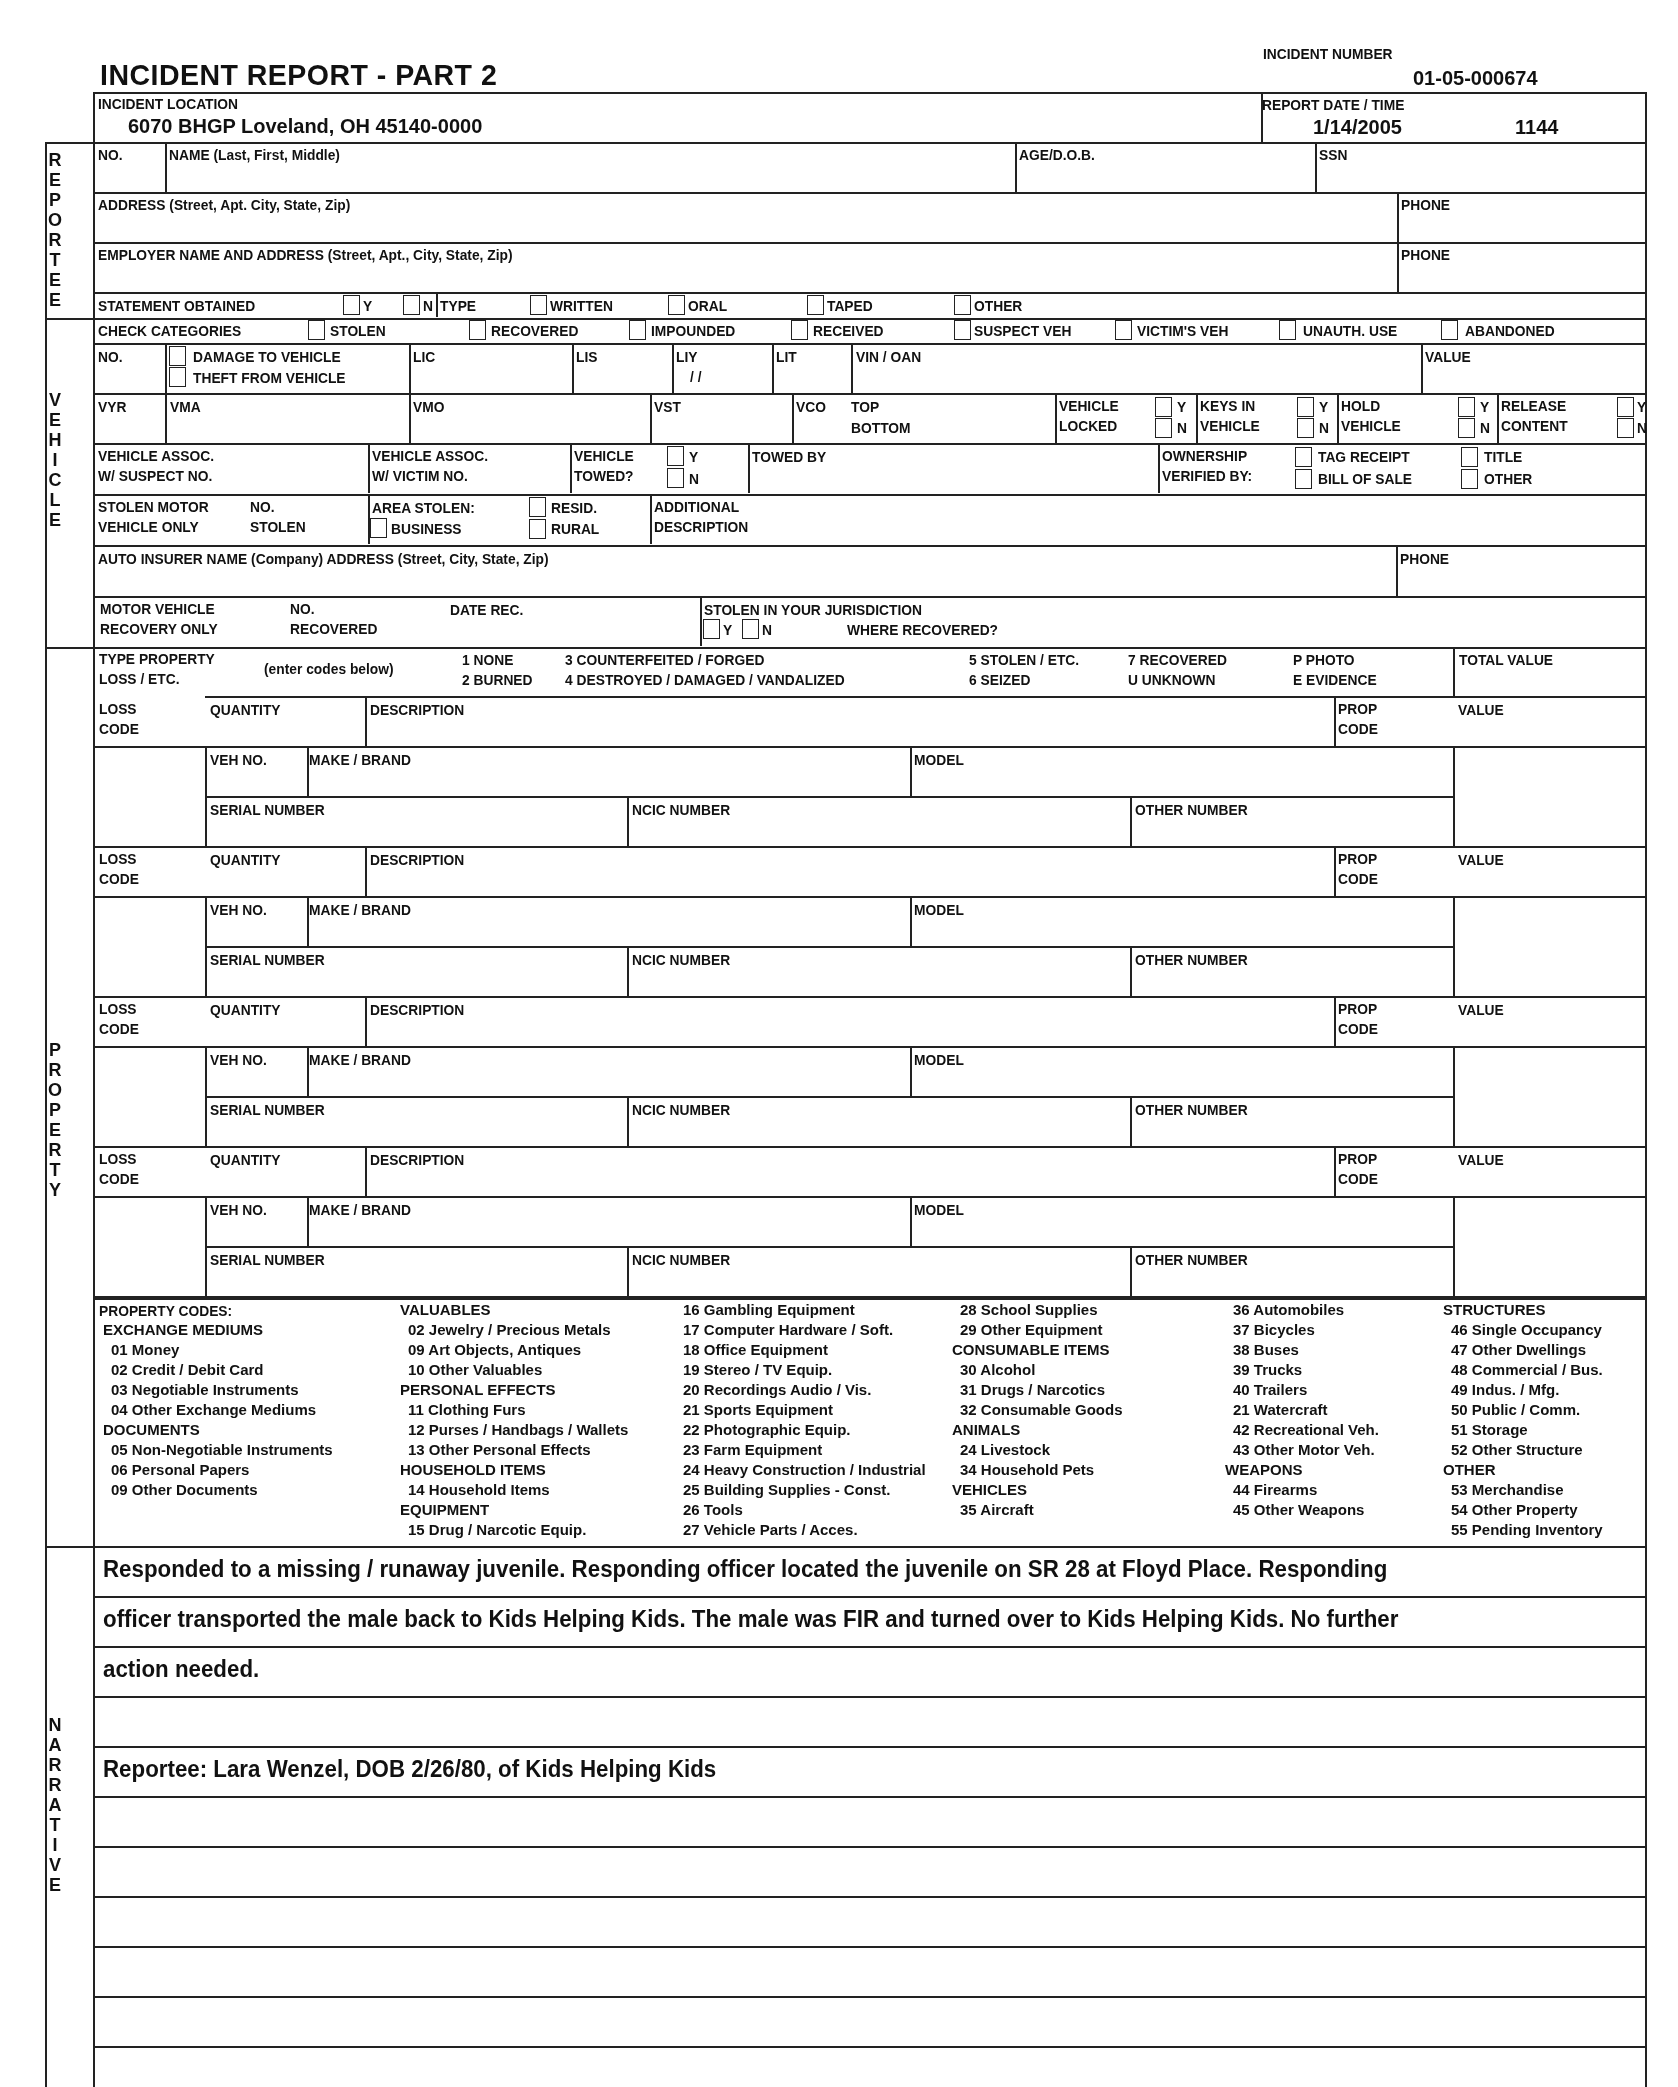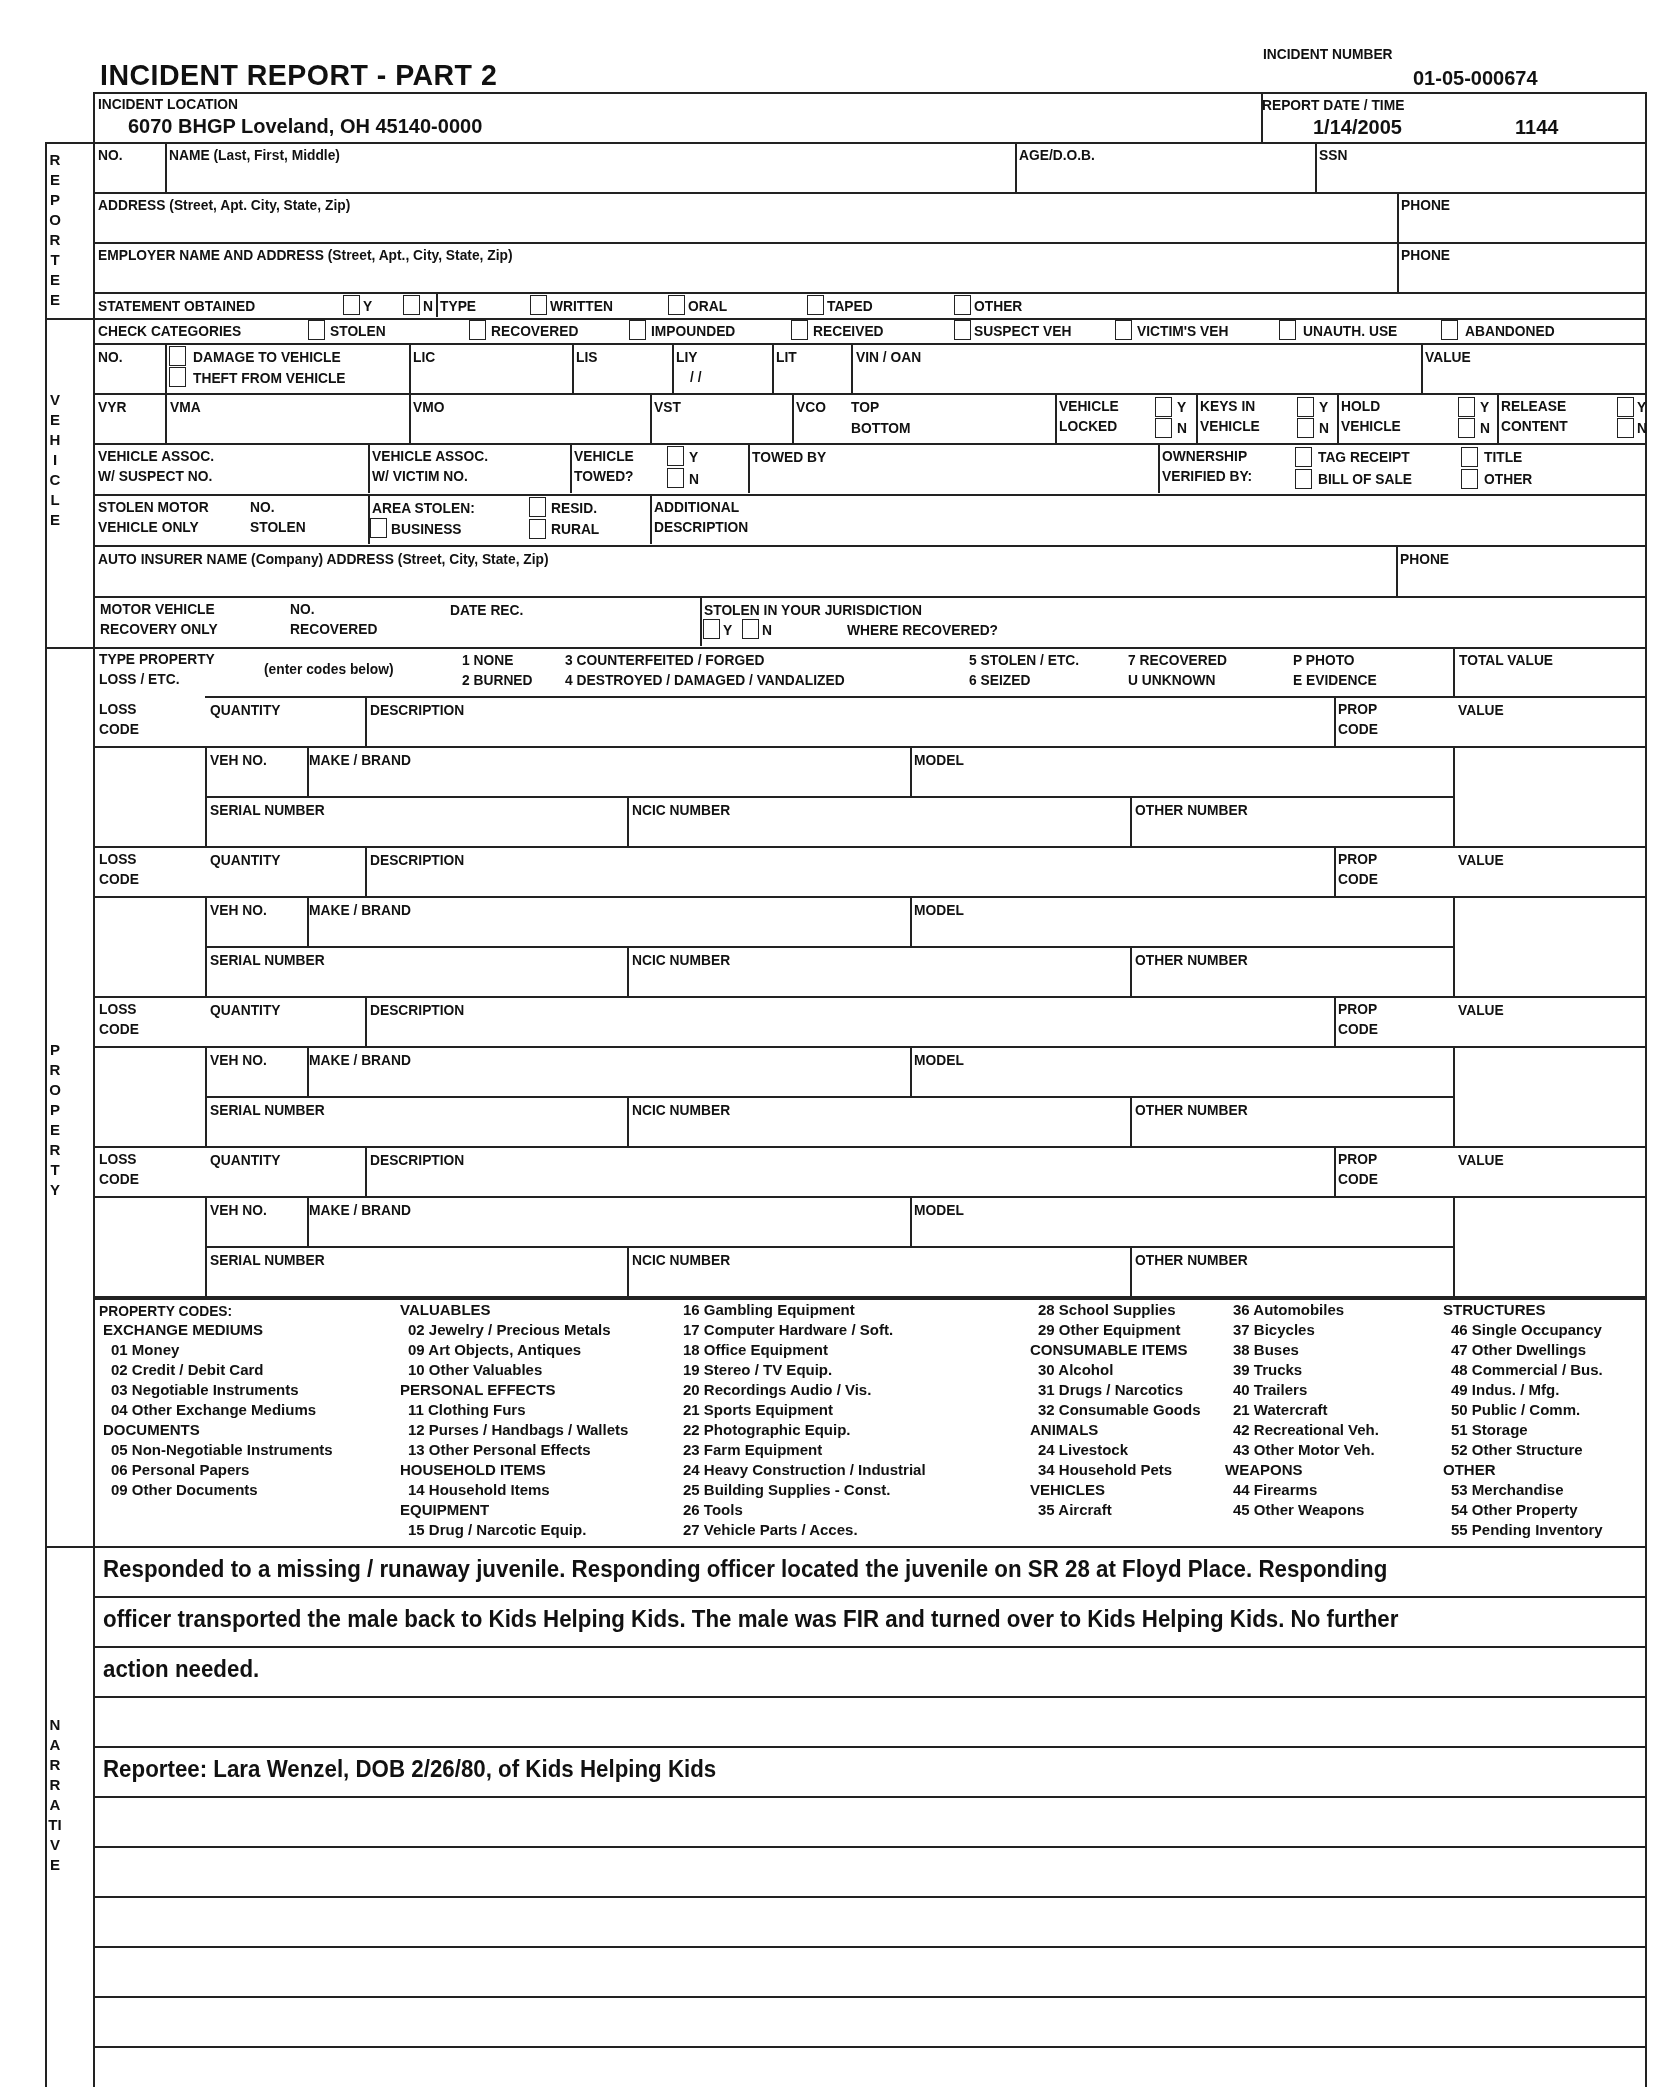--- a/index.html
+++ b/index.html
@@ -3,21 +3,21 @@
 <meta charset="utf-8">
 <style>
   html, body { margin:0; padding:0; background:#ffffff; }
   body { width:1678px; height:2087px; position:relative; overflow:hidden;
          font-family:"Liberation Sans", sans-serif; color:#111; font-weight:bold; }
   .lbl { position:absolute; font-size:15px; line-height:18px; white-space:nowrap; transform:scaleX(0.92); transform-origin:left top; }
   .lbl2 { position:absolute; font-size:15px; line-height:20px; white-space:pre-line; transform:scaleX(0.92); transform-origin:left top; }
   .hl { position:absolute; height:0; border-top:2px solid #222; }
   .vl { position:absolute; width:0; border-left:2px solid #222; }
   .cb { position:absolute; width:15px; height:18px; border:1.5px solid #222; background:#fff; cursor:pointer; }
-  .side { position:absolute; font-size:15px; line-height:20px; width:14px; text-align:center; word-break:break-all; }
+  .side { position:absolute; font-size:18px; line-height:20px; width:14px; text-align:center; word-break:break-all; }
   .title { position:absolute; left:100px; top:58px; font-size:30px; letter-spacing:0.5px; transform:scaleX(0.95); transform-origin:left top; }
   .val { position:absolute; font-size:20px; white-space:nowrap; }
   .narr { position:absolute; left:103px; font-size:23px; white-space:nowrap; transform:scaleX(0.97); transform-origin:left top; }
   .codes { position:absolute; font-size:15px; line-height:20px; }
   .codes div { white-space:nowrap; }
   .codes .h { margin-left:0; }
   .codes .i { margin-left:8px; }
   input.blank { position:absolute; border:none; background:transparent; outline:none; font-family:"Liberation Sans", sans-serif; font-size:16px; }
 </style>
 </head>
@@ -385,21 +385,21 @@
       <div class="i">19  Stereo / TV Equip.</div>
       <div class="i">20  Recordings Audio / Vis.</div>
       <div class="i">21  Sports Equipment</div>
       <div class="i">22  Photographic Equip.</div>
       <div class="i">23  Farm Equipment</div>
       <div class="i">24  Heavy Construction / Industrial</div>
       <div class="i">25  Building Supplies - Const.</div>
       <div class="i">26  Tools</div>
       <div class="i">27  Vehicle Parts / Acces.</div>
     </div>
-    <div class="codes" style="left: 1030px; top: 1300px;">
+    <div class="codes" style="left: 952px; top: 1300px;">
       <div class="i">28  School Supplies</div>
       <div class="i">29  Other Equipment</div>
       <div class="h">CONSUMABLE ITEMS</div>
       <div class="i">30  Alcohol</div>
       <div class="i">31  Drugs / Narcotics</div>
       <div class="i">32  Consumable Goods</div>
       <div class="h">ANIMALS</div>
       <div class="i">24  Livestock</div>
       <div class="i">34  Household Pets</div>
       <div class="h">VEHICLES</div>

